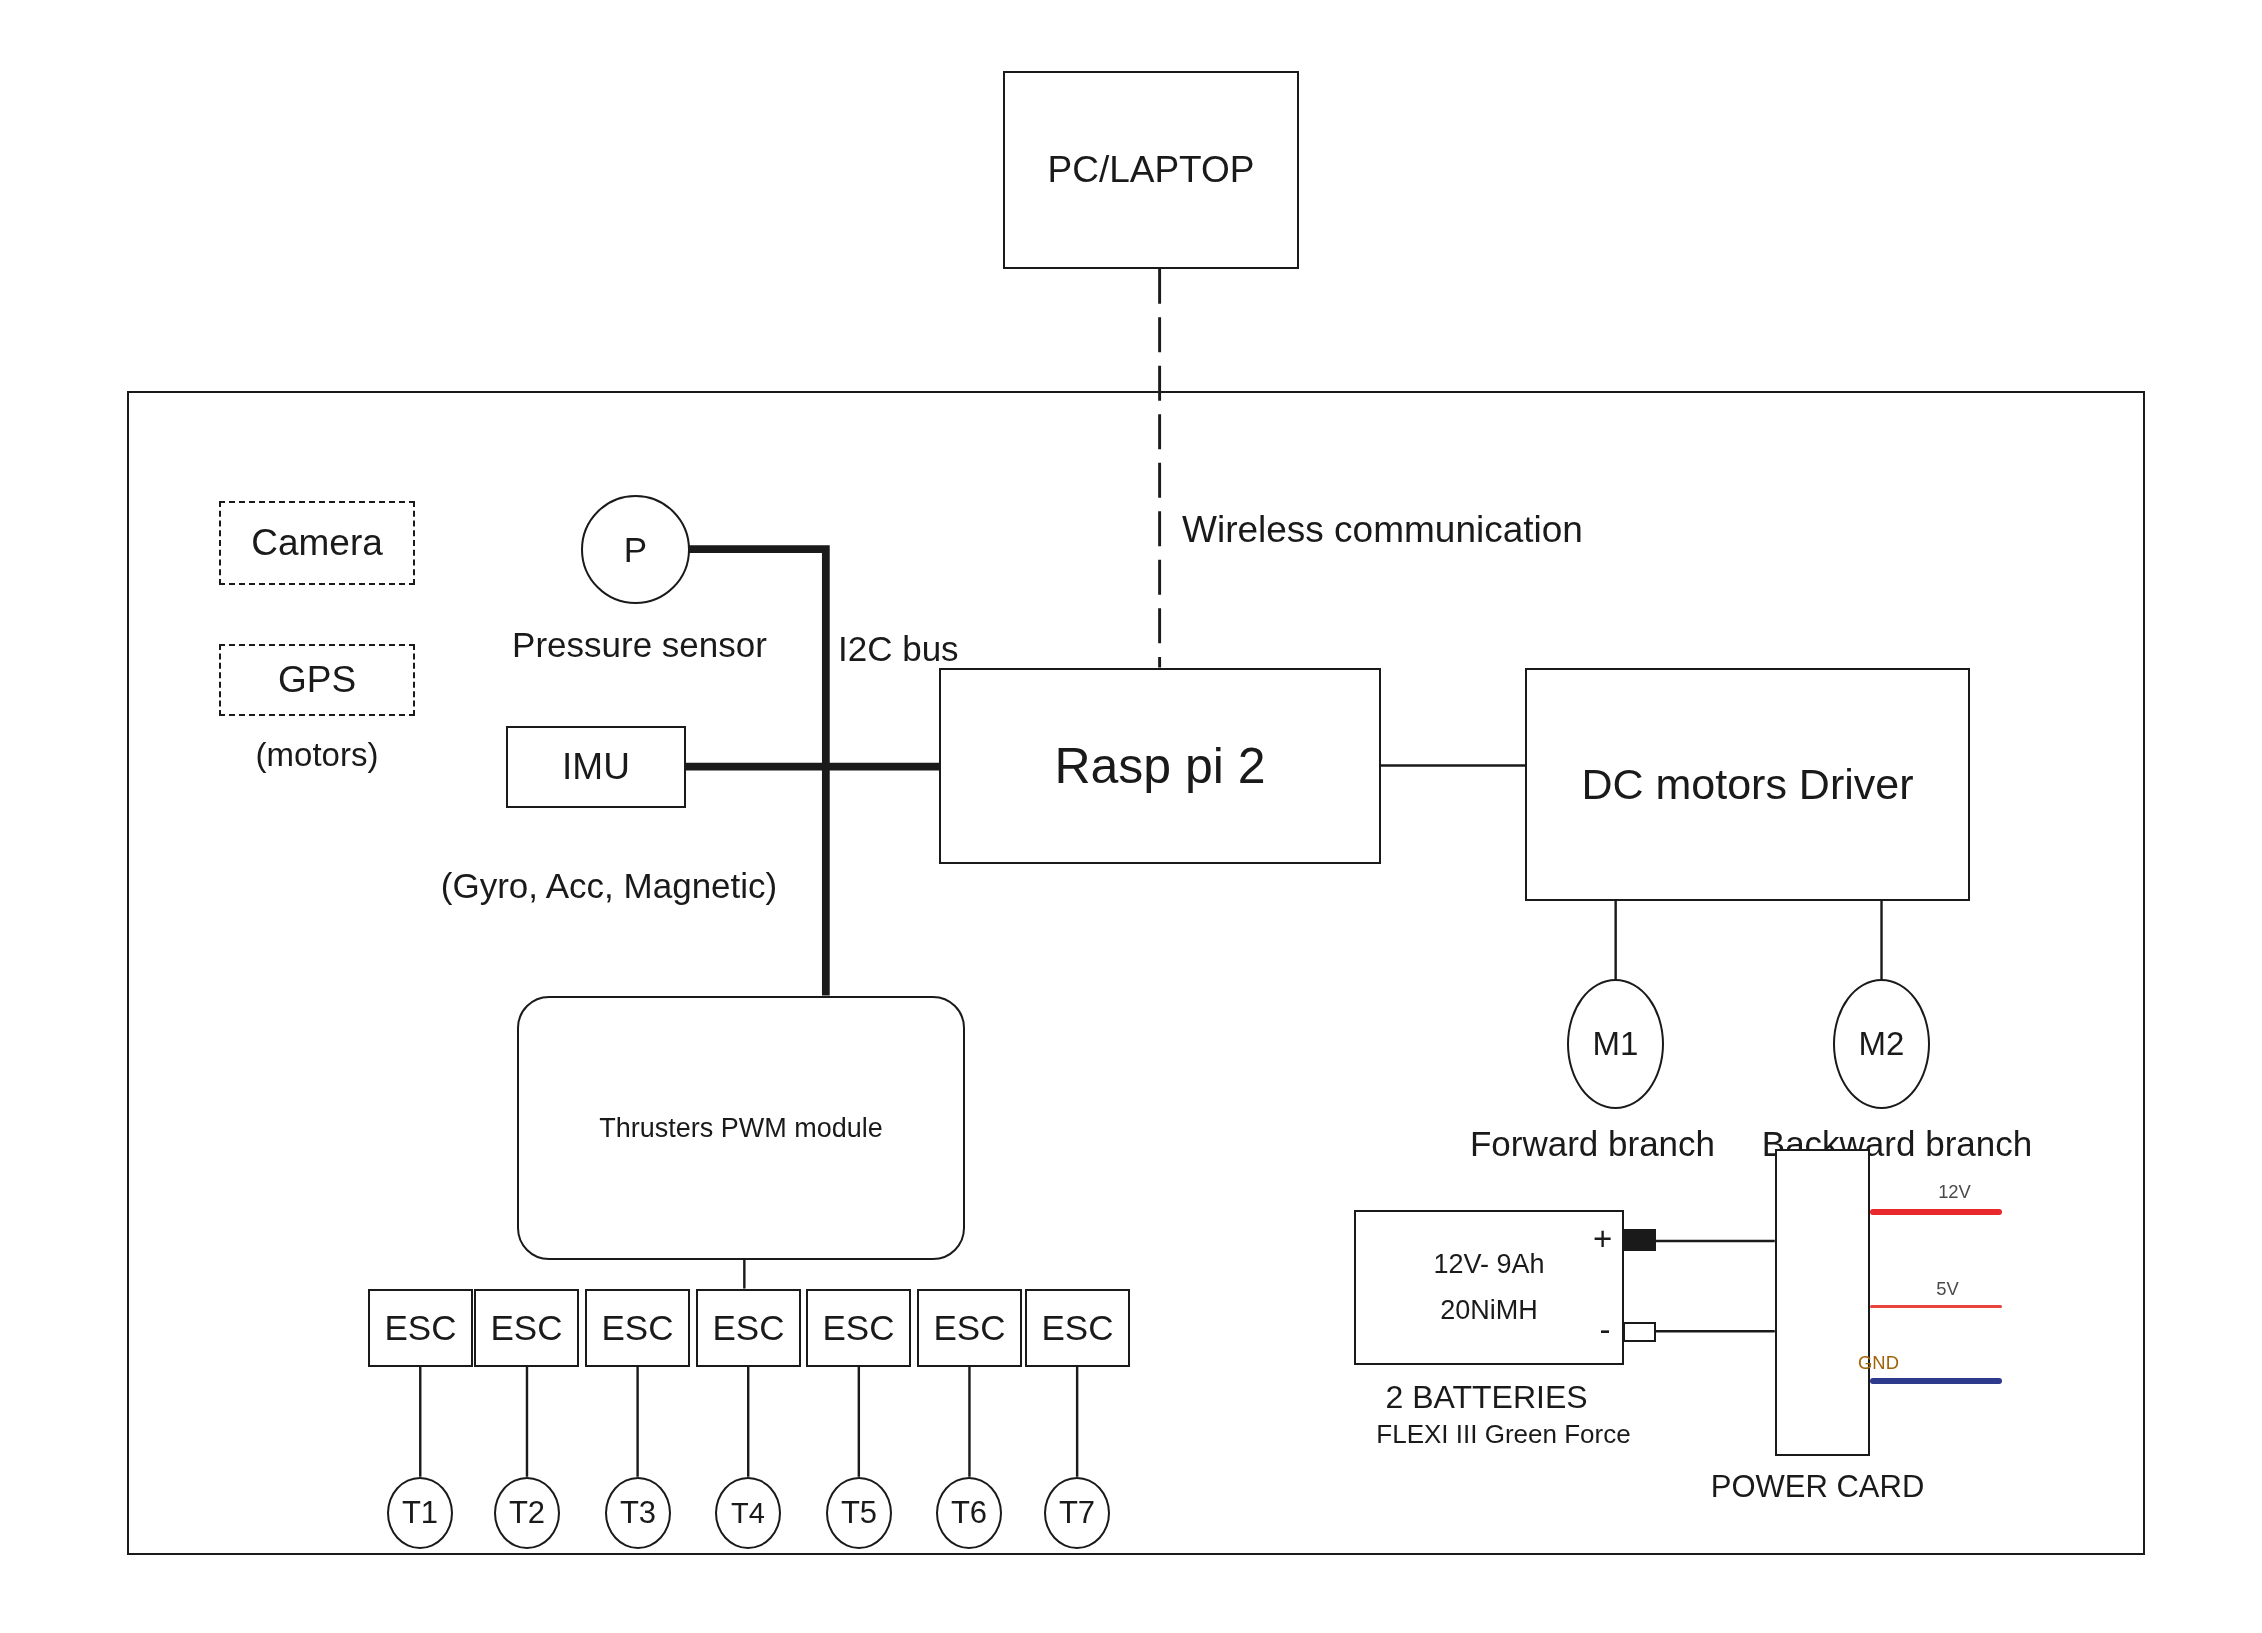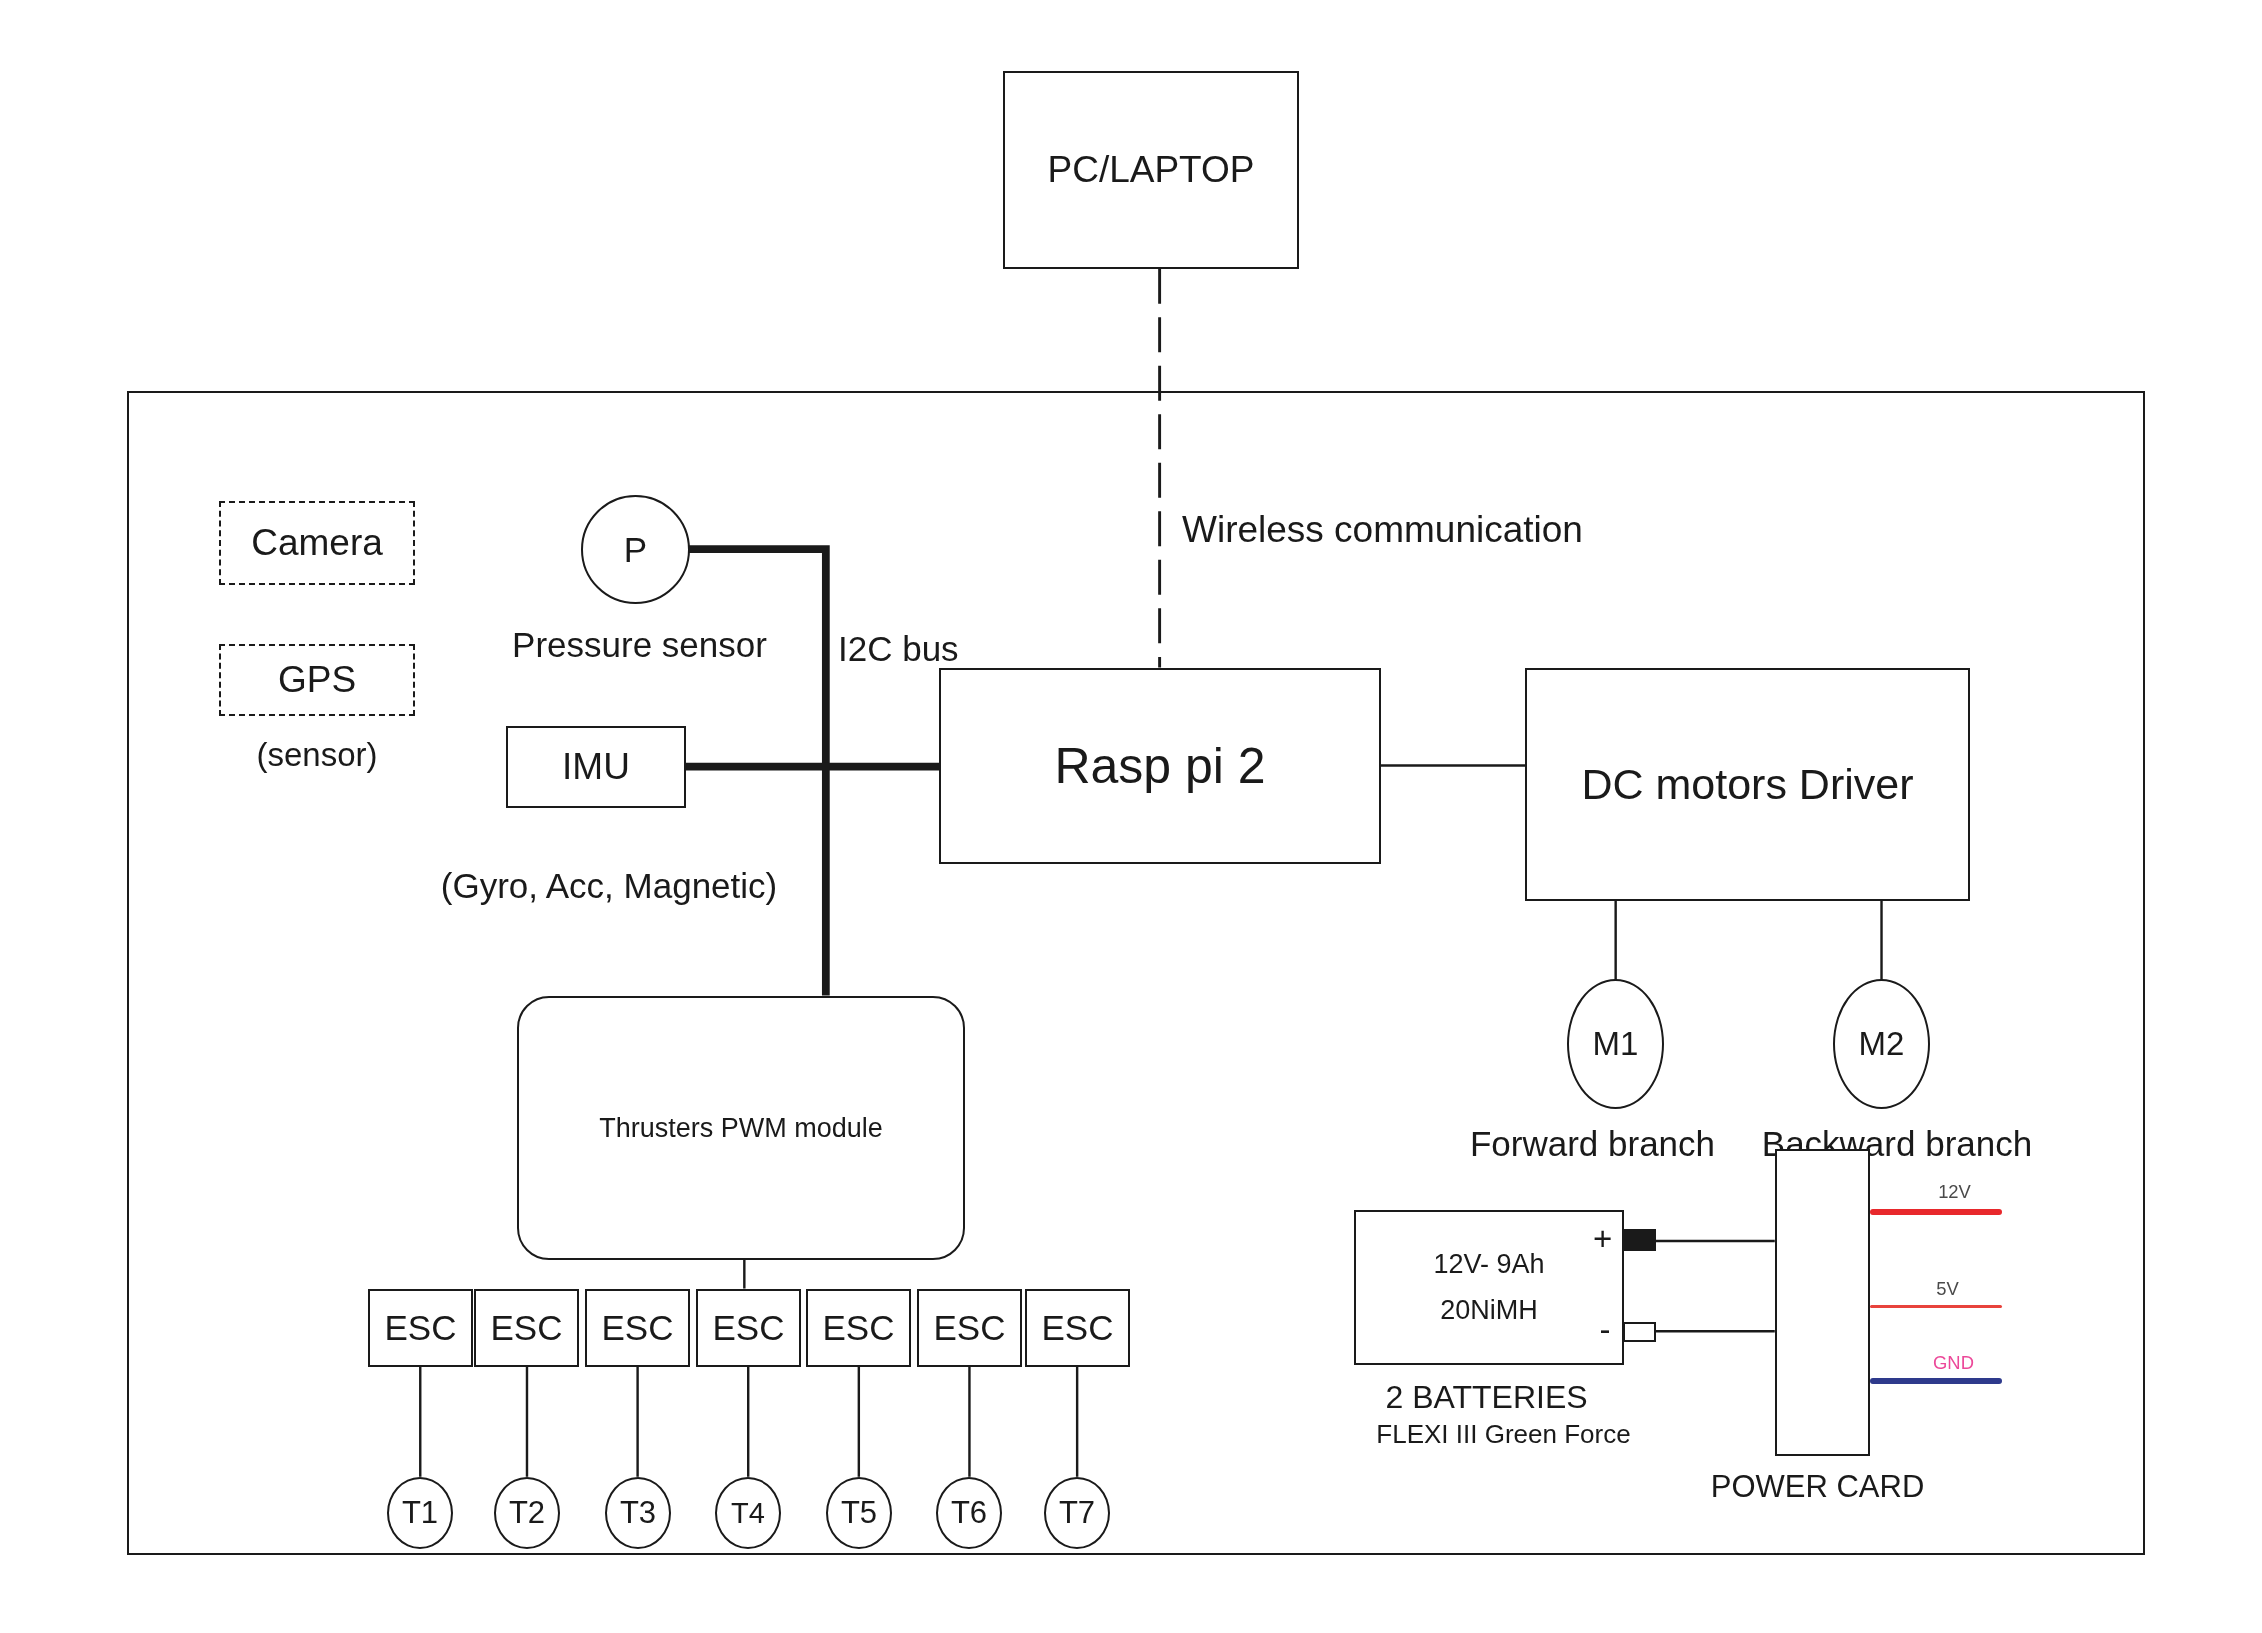--- a/index.html
+++ b/index.html
@@ -66,21 +66,21 @@
   <div class="lbl left" style="left:1150px;top:508px;width:485px;height:43px;font-size:37px;">Wireless communication</div>
 
   <div class="abs" style="left:95px;top:391px;width:2018px;height:1164px;border:2.9px solid #1a1a1a;"></div>
 
   <div class="box dashedbox" style="left:187px;top:501px;width:196px;height:84px;font-size:37px;">
     <span>Camera</span>
   </div>
   <div class="box dashedbox" style="left:187px;top:644px;width:196px;height:72px;font-size:37px;">
     <span>GPS</span>
   </div>
-  <div class="lbl" style="left:188px;top:733px;width:194px;height:43px;font-size:33px;">(sensor)</div>
+  <div class="lbl" style="left:188px;top:733px;width:194px;height:43px;font-size:33px;">(motors)</div>
 
   <div class="box circle" style="left:549px;top:495px;width:109px;height:109px;font-size:35px;">
     <span>P</span>
   </div>
   <div class="lbl" style="left:433px;top:623px;width:349px;height:43px;font-size:35px;">Pressure sensor</div>
 
   <div class="lbl left" style="left:806px;top:627px;width:194px;height:43px;font-size:35px;">I2C bus</div>
 
   <div class="box" style="left:474px;top:726px;width:180px;height:82px;font-size:37px;">
     <span>IMU</span>
@@ -165,17 +165,17 @@
 
   <div class="abs" style="left:1743px;top:1149px;width:95px;height:307px;border:2.9px solid #1a1a1a;background:#ffffff;"></div>
   <div class="lbl" style="left:1640px;top:1467px;width:291px;height:39px;font-size:31px;">POWER CARD</div>
 
   <div class="lbl rail-label" style="left: 1874px; top: 1180px; width: 97px; height: 23px; color: rgb(74, 74, 74);">12V</div>
   <div class="rail" style="left: 1838px; top: 1209px; width: 132px; height: 5.8px; background-color: rgb(232, 40, 44);"></div>
 
   <div class="lbl rail-label" style="left: 1867px; top: 1277px; width: 97px; height: 23px; color: rgb(74, 74, 74);">5V</div>
   <div class="rail" style="left: 1838px; top: 1305px; width: 132px; height: 2.9px; background-color: rgb(232, 67, 60);"></div>
 
-  <div class="lbl rail-label" style="left: 1873px; top: 1351px; width: 97px; height: 23px; color: #ec4899;">GND</div>
+  <div class="lbl rail-label" style="left: 1798px; top: 1351px; width: 97px; height: 23px; color: #a16207;">GND</div>
   <div class="rail" style="left: 1838px; top: 1378px; width: 132px; height: 5.8px; background-color: rgb(46, 58, 140);"></div>
 
 </div>
 
 
 </body></html>

